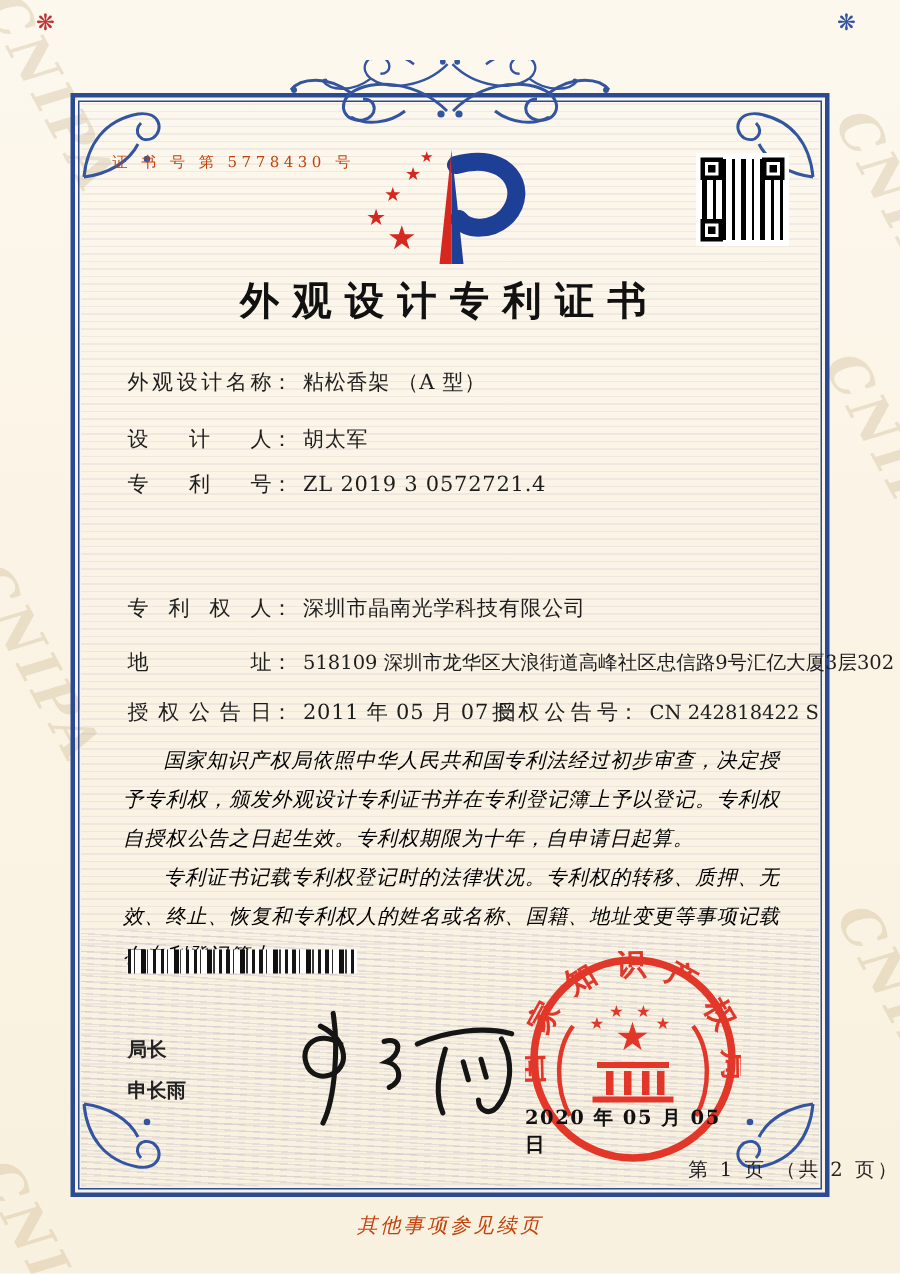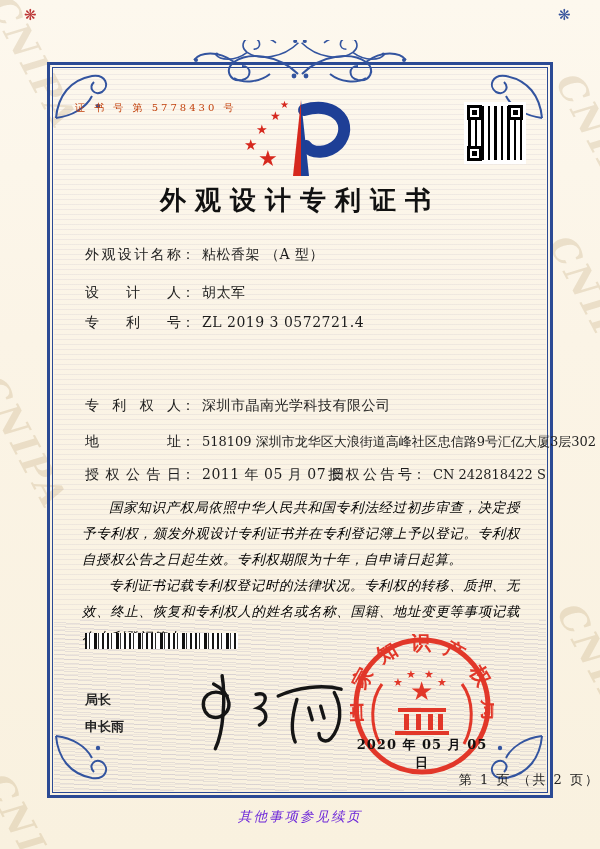--- a/index.html
+++ b/index.html
@@ -47,27 +47,27 @@
      background:repeating-linear-gradient(90deg,
         #151515 0 2px,#fff 2px 4px,#2a2a2a 4px 5px,#fff 5px 9px,
         #101010 9px 12px,#fff 12px 13px,#3a3a3a 13px 14px,#fff 14px 17px,
         #161616 17px 19px,#fff 19px 22px);}
 
   .officer{position:absolute;left:85px;font-family:"DejaVu Sans","Liberation Sans",sans-serif;
            font-weight:bold;font-size:13px;color:#222;}
   .sig-svg{position:absolute;left:183px;top:668px;}
 
   .seal{position:absolute;left:350px;top:634px;width:144px;height:144px;opacity:0.93;}
-  .seal-date{position:absolute;left:350px;top:736px;width:144px;text-align:center;
+  .seal-date{position:absolute;left:350px;top:736px;width:144px;
              font-size:13px;font-weight:bold;color:#111;letter-spacing:1px;}
 
   .page-info{position:absolute;left:0;width:600px;top:771px;text-align:right;
              font-size:13px;letter-spacing:2px;color:#222;}
   .note{position:absolute;left:0;width:600px;top:808px;text-align:center;
-        font-size:13.5px;font-style:italic;letter-spacing:2px;color:#6d28d9;}
+        font-size:13.5px;font-style:italic;letter-spacing:2px;color:#c2410c;}
 
   .qr{position:absolute;left:464px;top:102px;width:62px;height:62px;background:#fff;padding:3px;box-sizing:border-box;}
   .qr-pattern{position:absolute;inset:4px;
      background:
        repeating-linear-gradient(90deg,#000 0 3px,transparent 3px 7px,#000 7px 9px,transparent 9px 13px),
        repeating-linear-gradient(0deg,#fff 0 2px,transparent 2px 5px,#fff 5px 6px,transparent 6px 11px);}
   .finder{position:absolute;width:15px;height:15px;border:3px solid #000;background:#fff;box-sizing:border-box;}
   .finder::after{content:"";position:absolute;inset:2px;background:#000;}
   .finder.tl{left:3px;top:3px}.finder.tr{right:3px;top:3px}.finder.bl{left:3px;bottom:3px}
 

